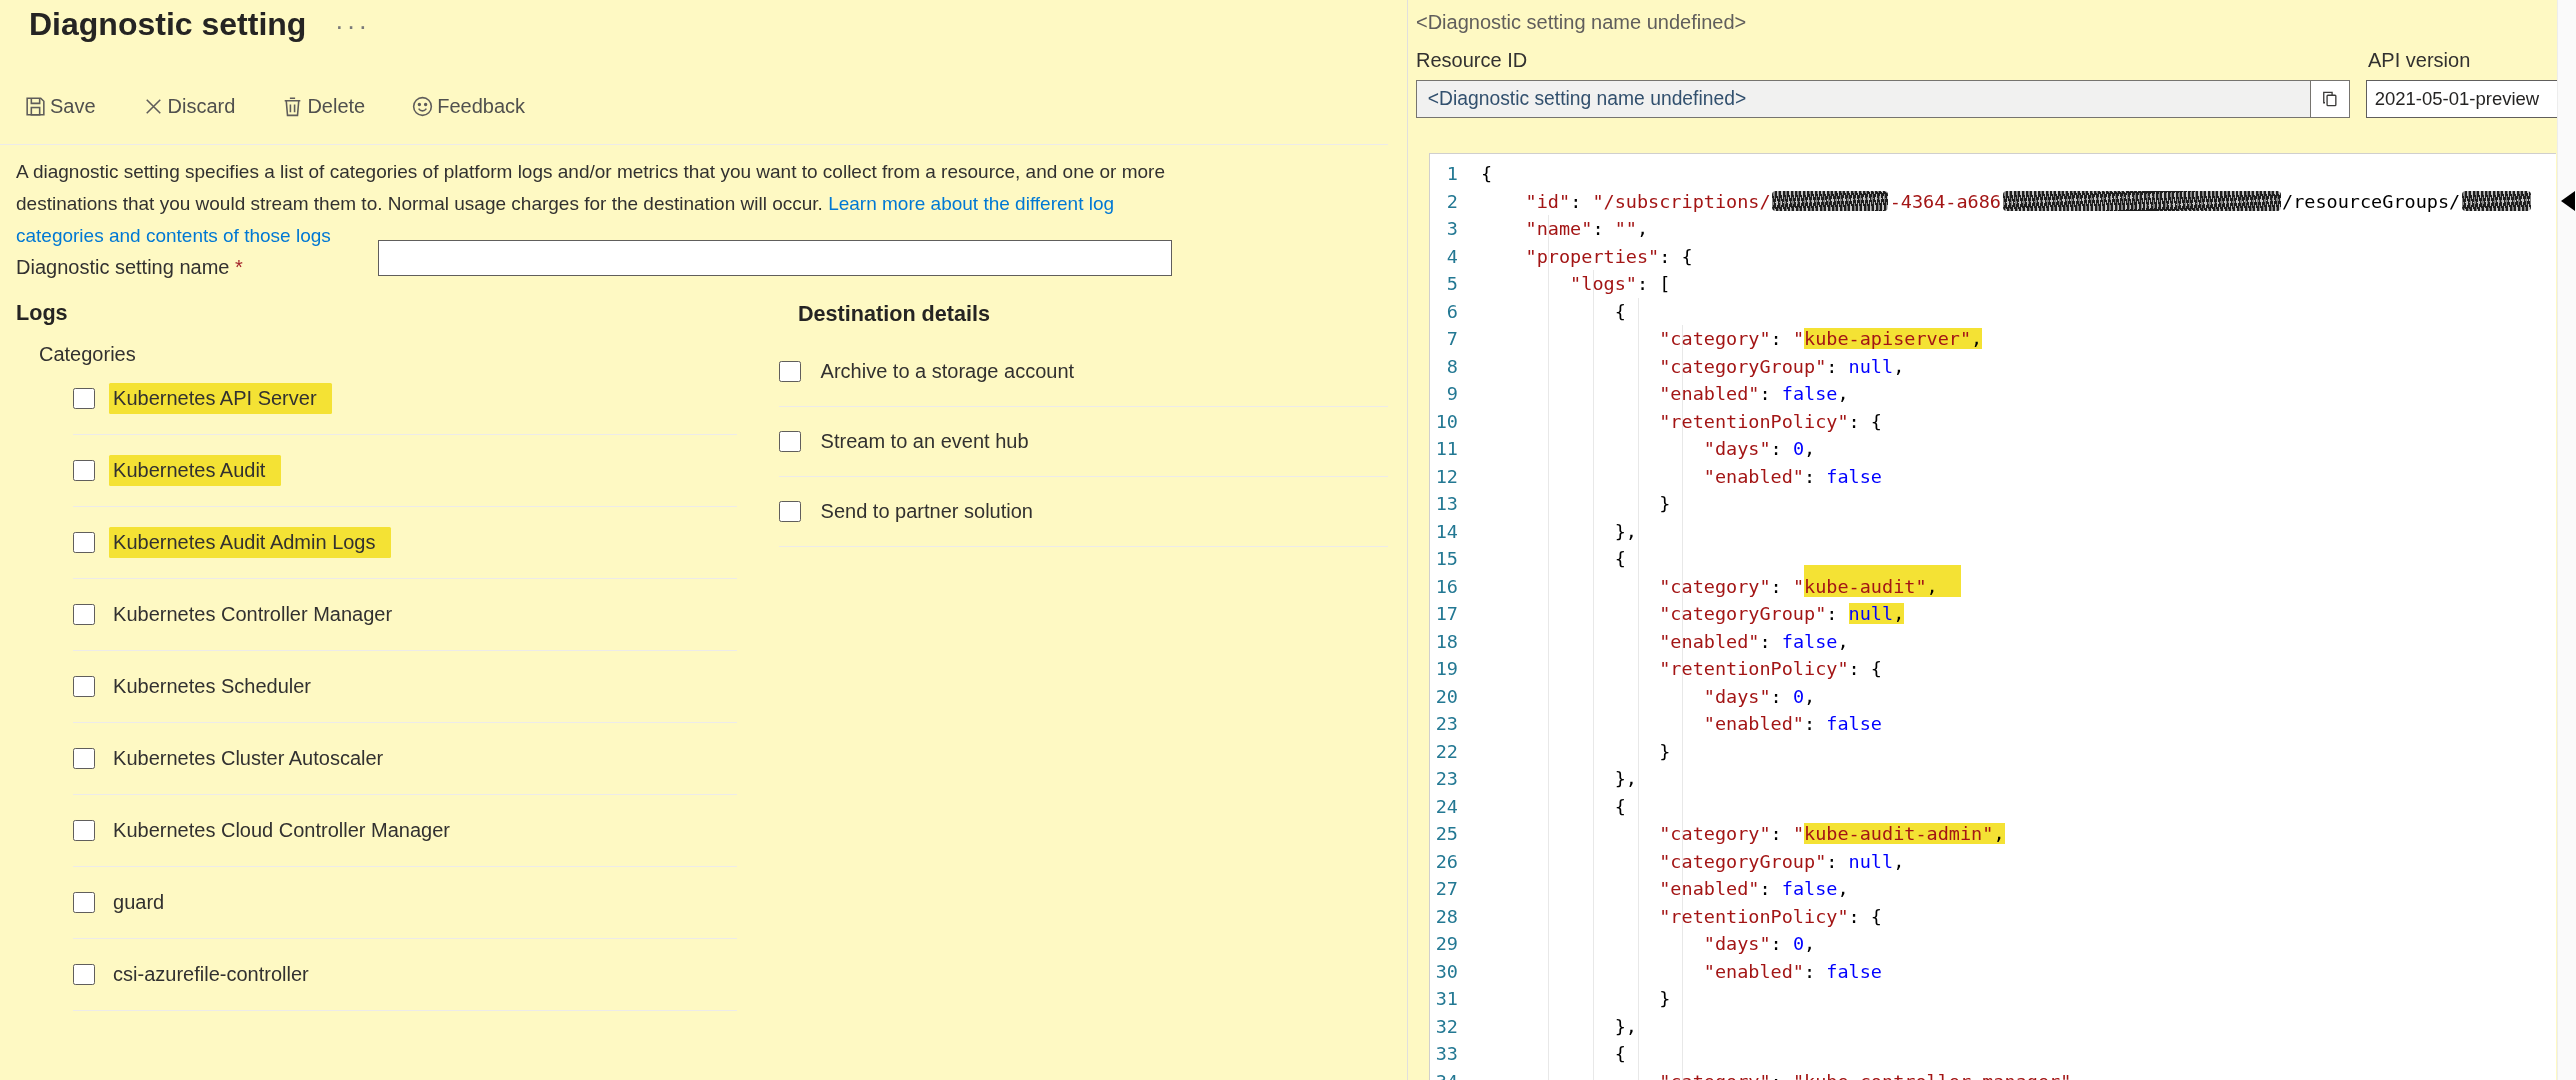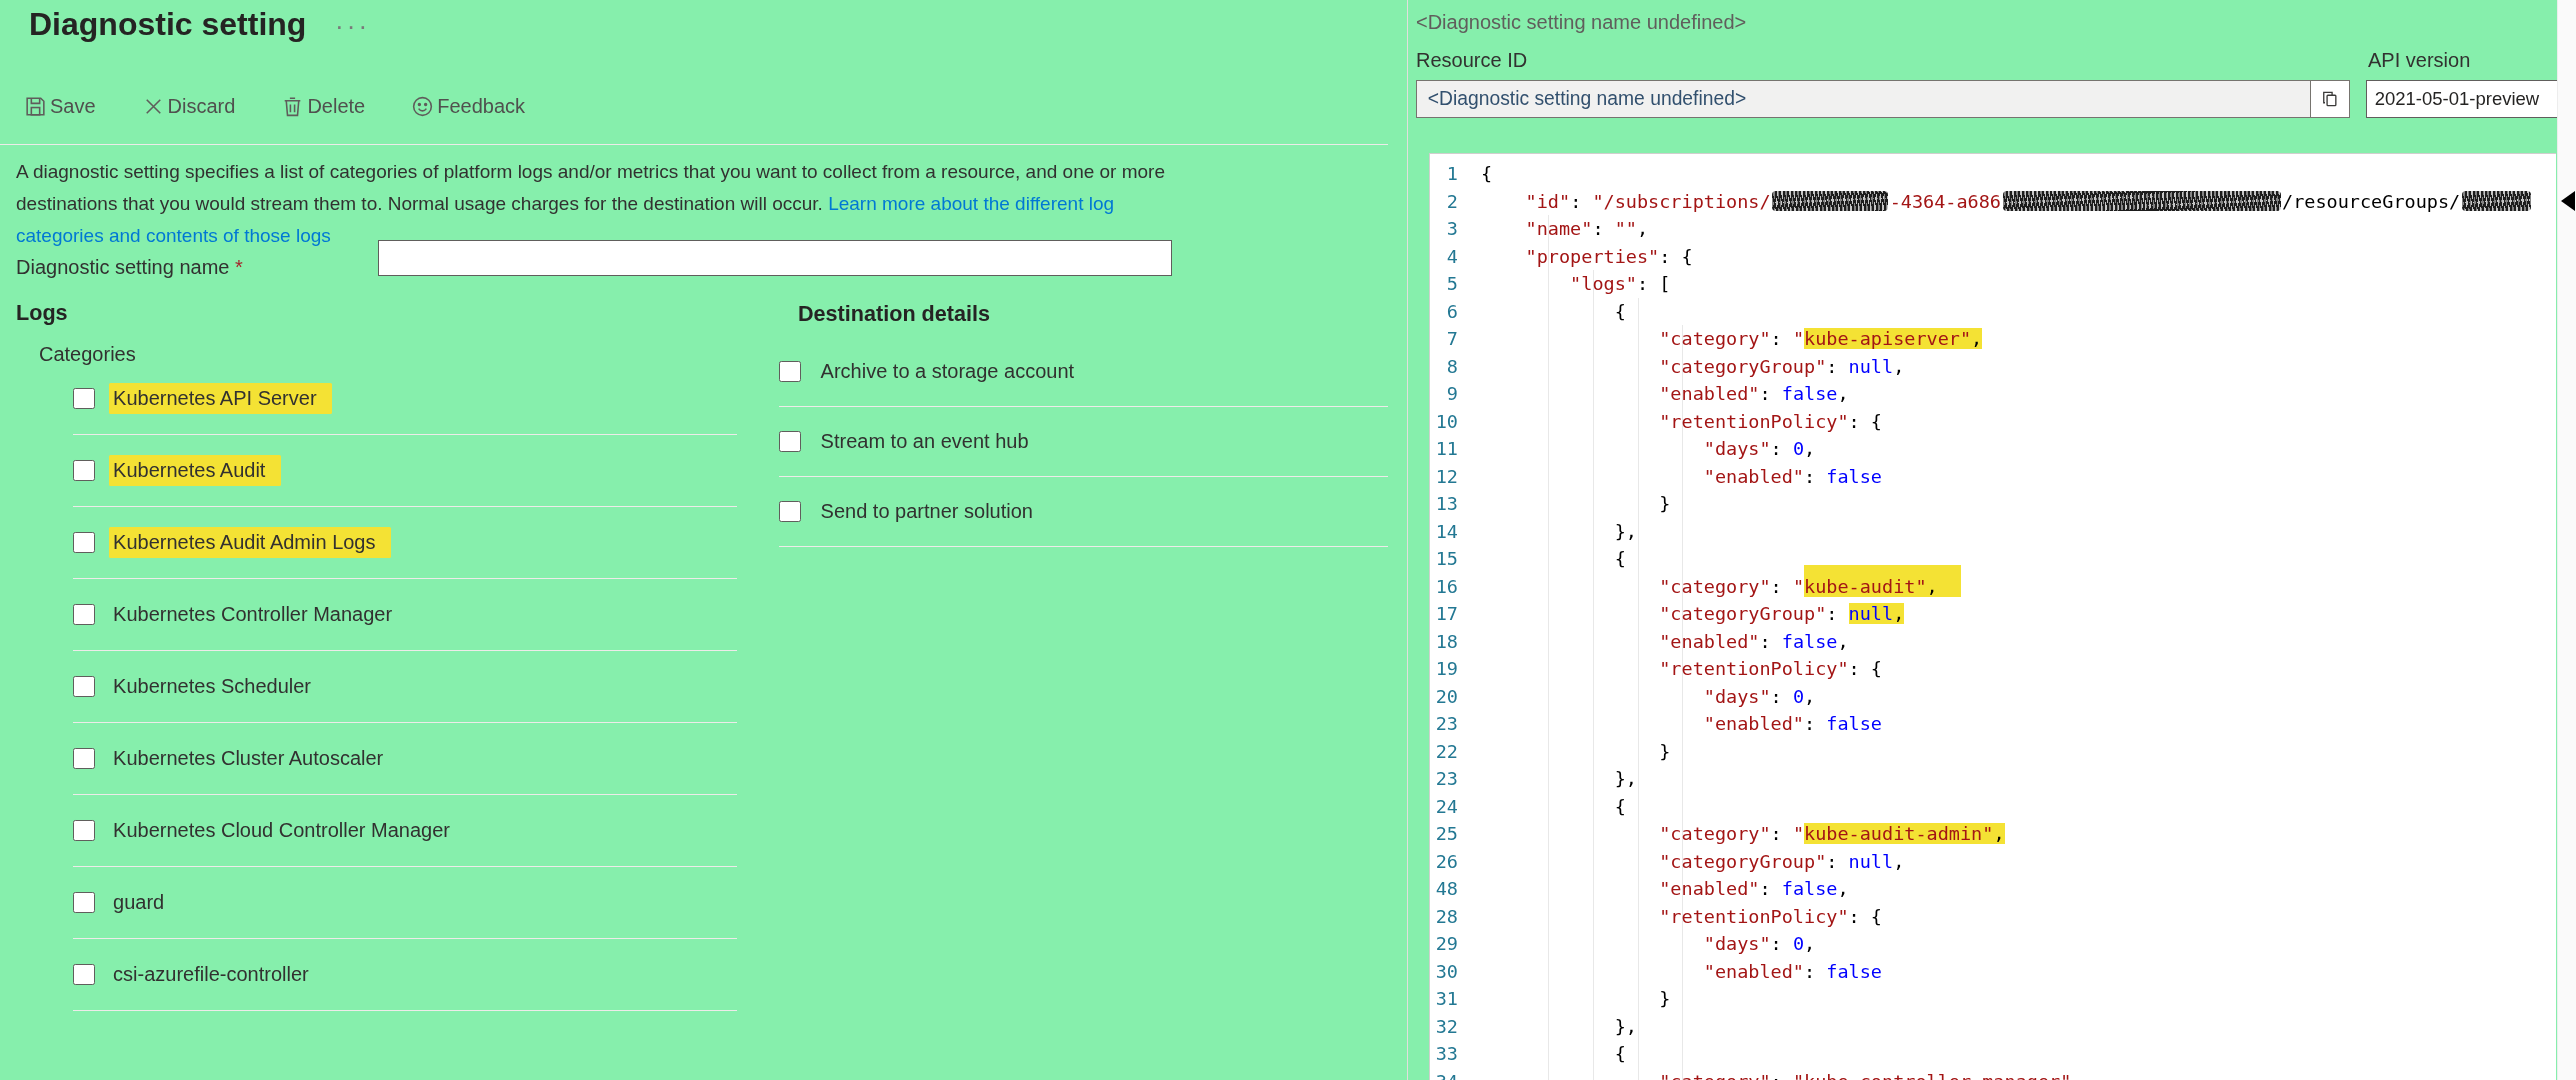--- a/index.html
+++ b/index.html
@@ -1,18 +1,18 @@
 <!DOCTYPE html>
 <html style="font-size:12.4px"><head>
 <meta charset="utf-8">
 <style>
   * { margin:0; padding:0; box-sizing:border-box; }
   html,body { width:2576px; height:1080px; overflow:hidden; }
   body { background:#fff; font-family:"Liberation Sans", sans-serif; color:#323130; }
-  .app { position:relative; width:2576px; height:1080px; background:#86efac; }
+  .app { position:relative; width:2576px; height:1080px; background:#fef9c3; }
 
   
   .page-title { position:absolute; left:29px; top:6.2px; font-size:32px; font-weight:700; color:#252423; }
   .more-menu { position:absolute; left:335px; top:10.8px; font-size:26px; color:#7a7a7a; letter-spacing:3.1px; cursor:pointer; }
 
   .toolbar { position:absolute; left:23px; top:94px; display:flex; align-items:center; gap:45px; }
   .tb { display:flex; align-items:center; gap:2px; background:none; border:none; font-family:inherit;
         font-size:20px; color:#50504e; cursor:pointer; }
   .tb svg { width:25px; height:25px; stroke:#5f5d5b; fill:none; stroke-width:1.5; }
 
@@ -306,21 +306,21 @@
         </div>
         <div class="cl">
           <span class="ln">25</span>
           <span class="lc"><span class="c-p">                </span><span class="c-k">"category"</span><span class="c-p">: </span><span class="c-s">"</span><span class="c-s hl">kube-audit-admin"</span><span class="c-p hl">,</span></span>
         </div>
         <div class="cl">
           <span class="ln">26</span>
           <span class="lc"><span class="c-p">                </span><span class="c-k">"categoryGroup"</span><span class="c-p">: </span><span class="c-v">null</span><span class="c-p">,</span></span>
         </div>
         <div class="cl">
-          <span class="ln">48</span>
+          <span class="ln">27</span>
           <span class="lc"><span class="c-p">                </span><span class="c-k">"enabled"</span><span class="c-p">: </span><span class="c-v">false</span><span class="c-p">,</span></span>
         </div>
         <div class="cl">
           <span class="ln">28</span>
           <span class="lc"><span class="c-p">                </span><span class="c-k">"retentionPolicy"</span><span class="c-p">: </span><span class="c-p">{</span></span>
         </div>
         <div class="cl">
           <span class="ln">29</span>
           <span class="lc"><span class="c-p">                    </span><span class="c-k">"days"</span><span class="c-p">: </span><span class="c-v">0</span><span class="c-p">,</span></span>
         </div>

